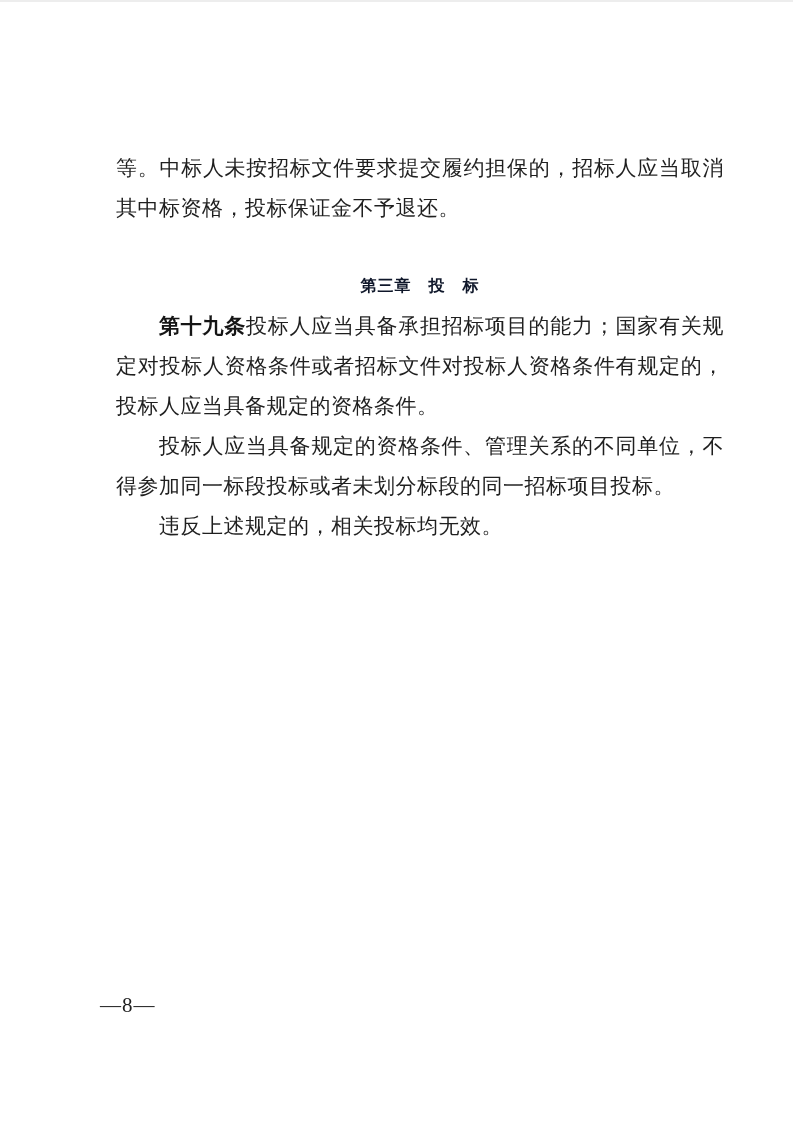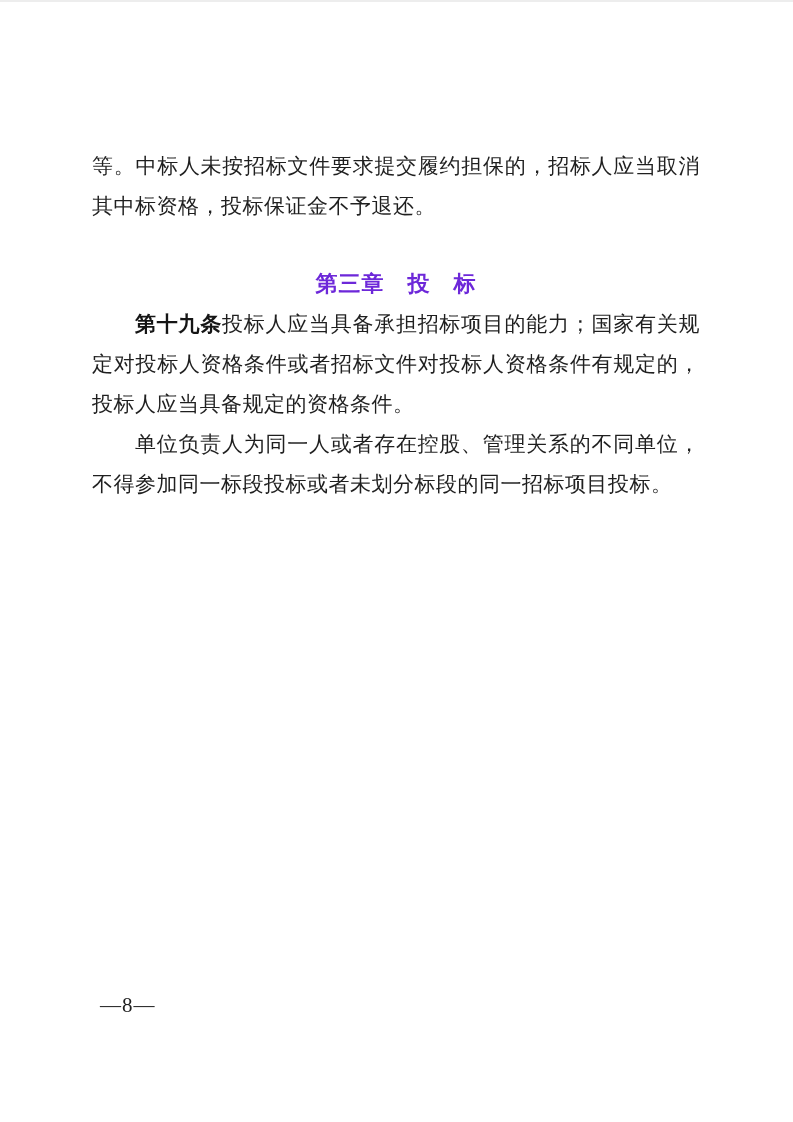--- a/index.html
+++ b/index.html
@@ -11,47 +11,46 @@
     width: 793px;
     height: 1122px;
     position: relative;
     overflow: hidden;
     border-top: 2px solid #ededed;
     font-family: "Liberation Serif", "DejaVu Serif", serif;
     color: #1f1f1f;
   }
   .doc-body {
     position: absolute;
-    left: 92px;
+    left: 116px;
     top: 146px;
     width: 608px;
     font-size: 21px;
     line-height: 40px;
     letter-spacing: 0.5px;
     text-align: justify;
     text-justify: inter-character;
-    font-family: Liberation Mono, monospace;
   }
   p.para {
     margin: 0;
     padding: 0;
   }
   p.indent {
     text-indent: 43px;
   }
   h2.chapter {
     margin: 38px 0 0 0;
     padding: 0;
-    font-size: 22px;
+    font-size: 16px;
     font-weight: bold;
     text-align: center;
     text-indent: 0;
     letter-spacing: 1px;
     line-height: 40px;
-    color: #6d28d9;
+    color: #0f172a;
   }
   .term {
     font-weight: bold;
     color: #151515;
     margin-right: 0;
   }
   .page-number {
     position: absolute;
     left: 100px;
     top: 985px;
@@ -67,18 +66,19 @@
 <div class="doc-body">
 
   <p class="para">等。中标人未按招标文件要求提交履约担保的，招标人应当取消其中标资格，投标保证金不予退还。</p>
 
   <h2 class="chapter">第三章　投　标</h2>
 
   <p class="para indent"><span class="term">第十九条</span><span>投标人应当具备承担招标项目的能力；国家有关规定对投标人资格条件或者招标文件对投标人资格条件有规定的，投标人应当具备规定的资格条件。</span></p>
 
 
 
-  <p class="para indent">单位负责人为同一人或者存在控股、管理关系的不同单位，不得参加同一标段投标或者未划分标段的同一招标项目投标。</p>
+  <p class="para indent">投标人应当具备规定的资格条件、管理关系的不同单位，不得参加同一标段投标或者未划分标段的同一招标项目投标。</p>
 
+  <p class="para indent">违反上述规定的，相关投标均无效。</p>
 
 </div>
 
 <div class="page-number">—8—</div>
 
 </body></html>

